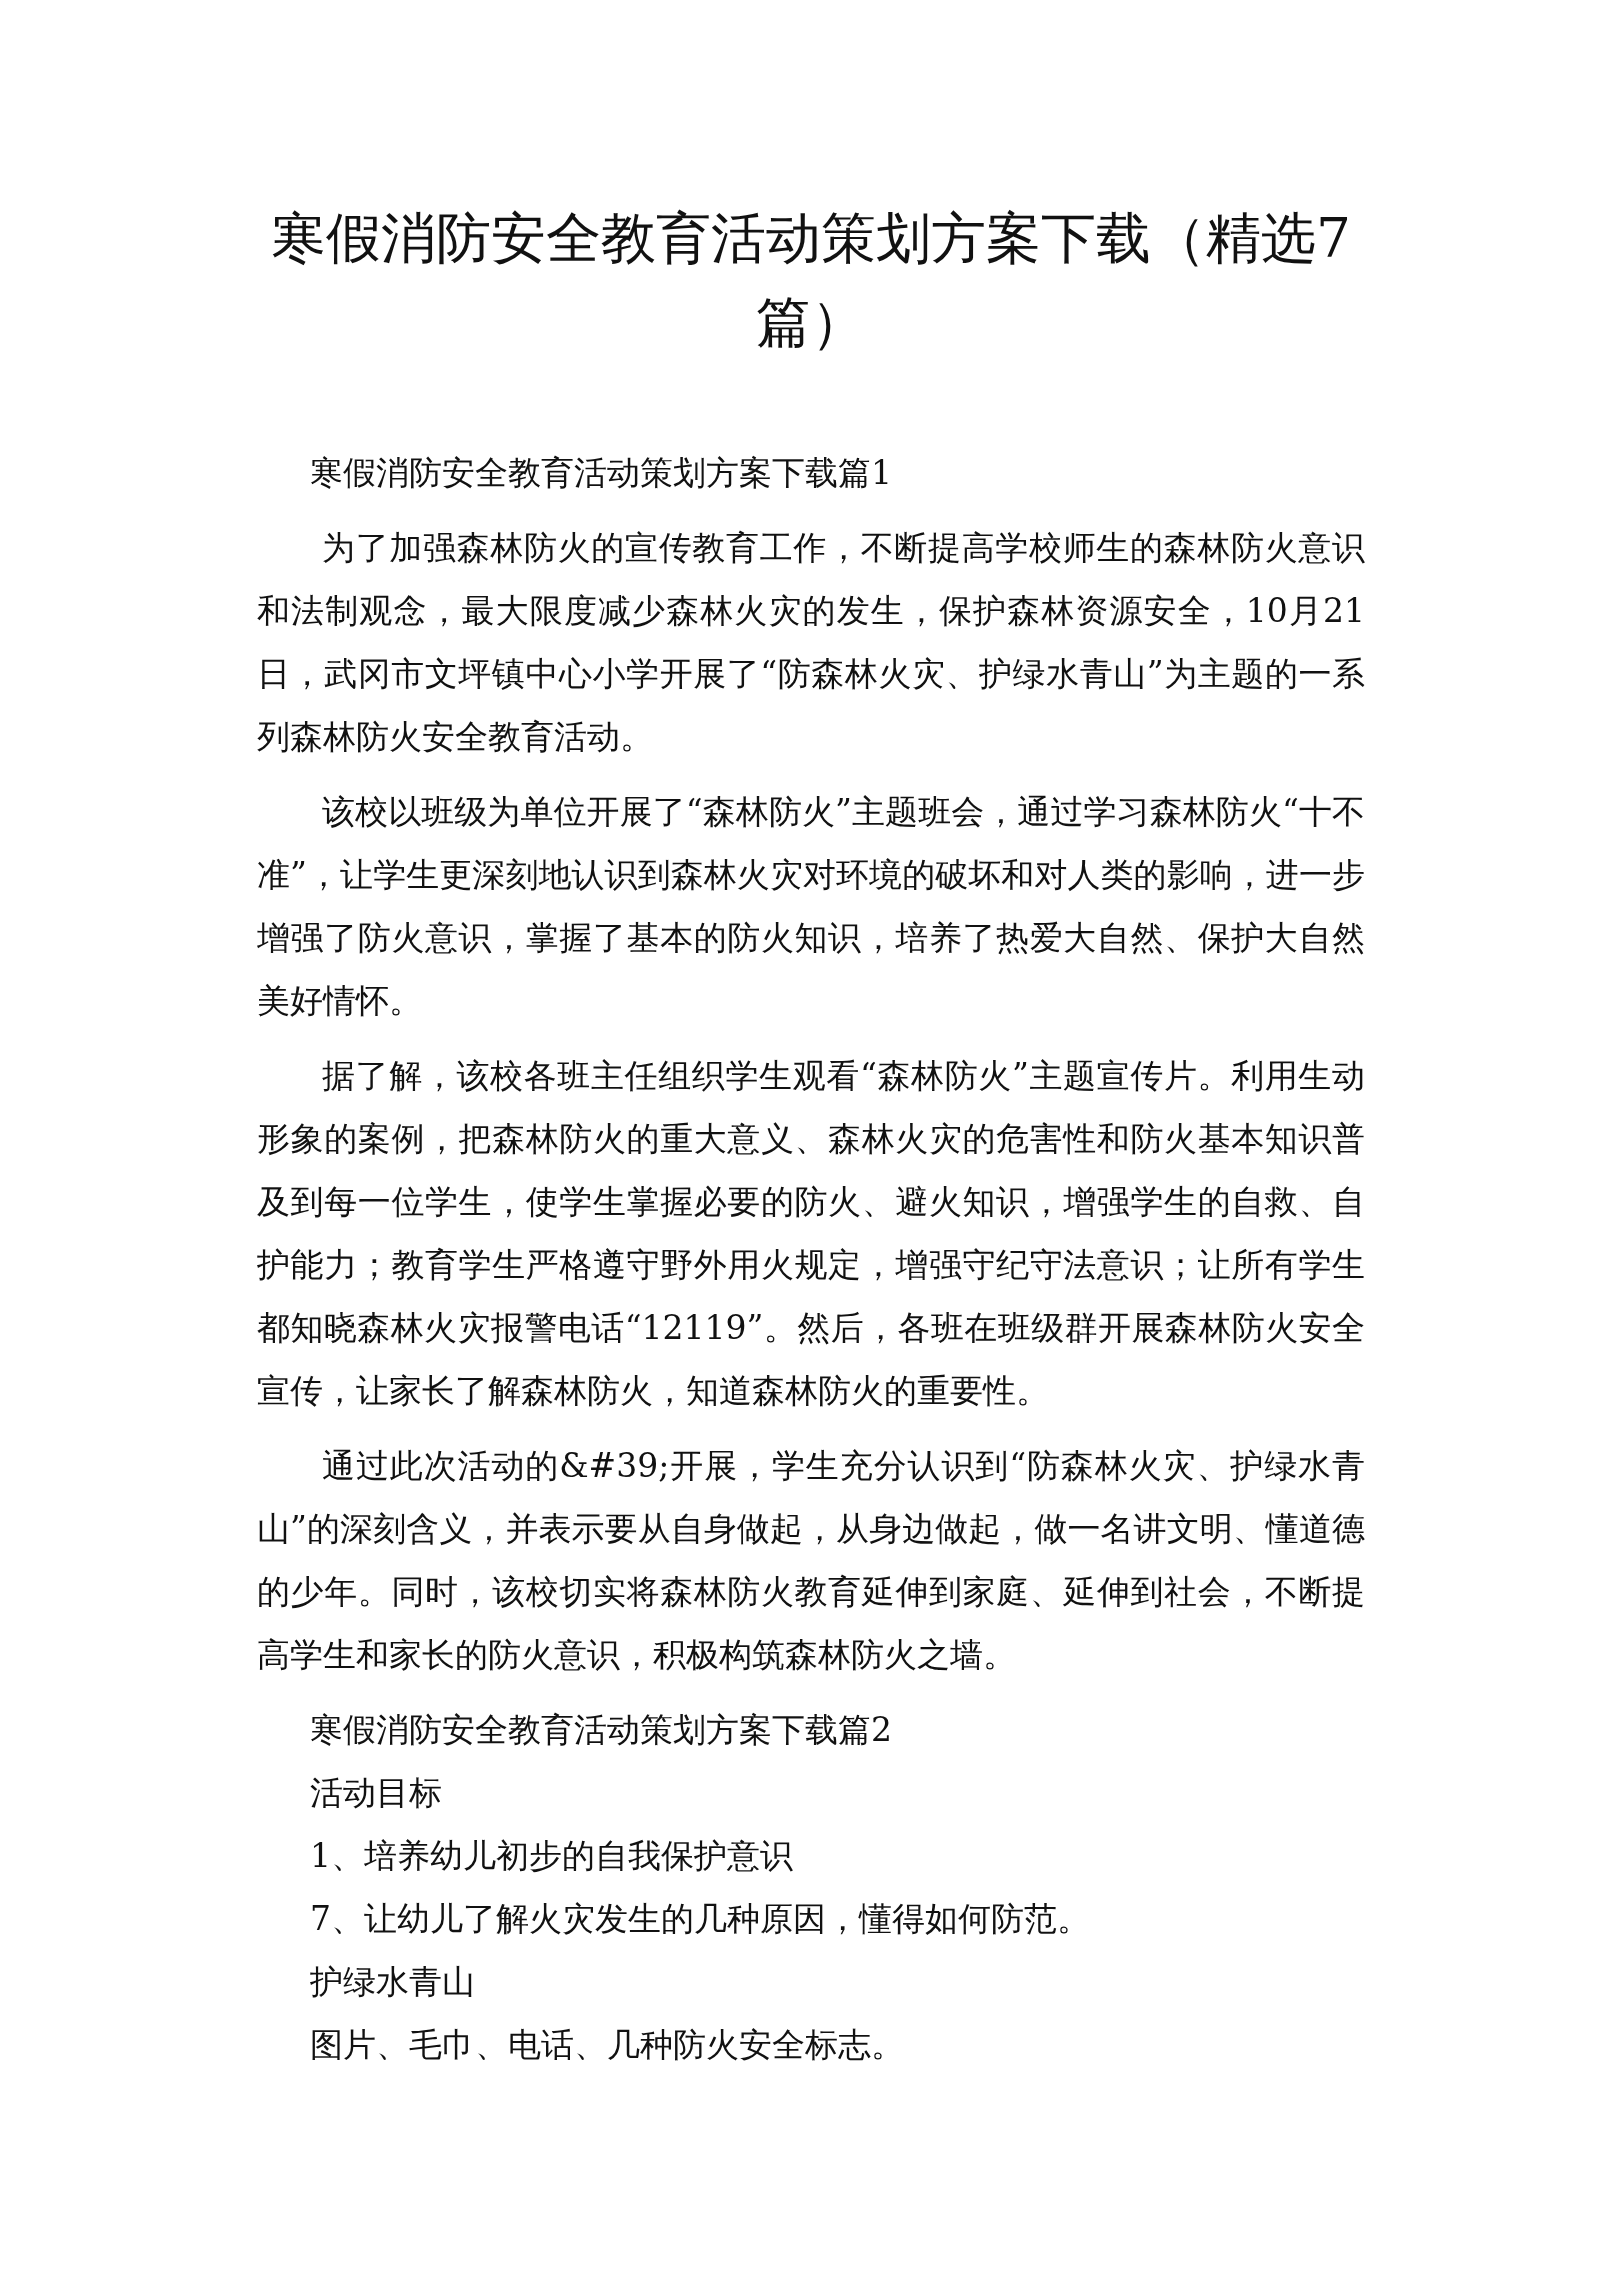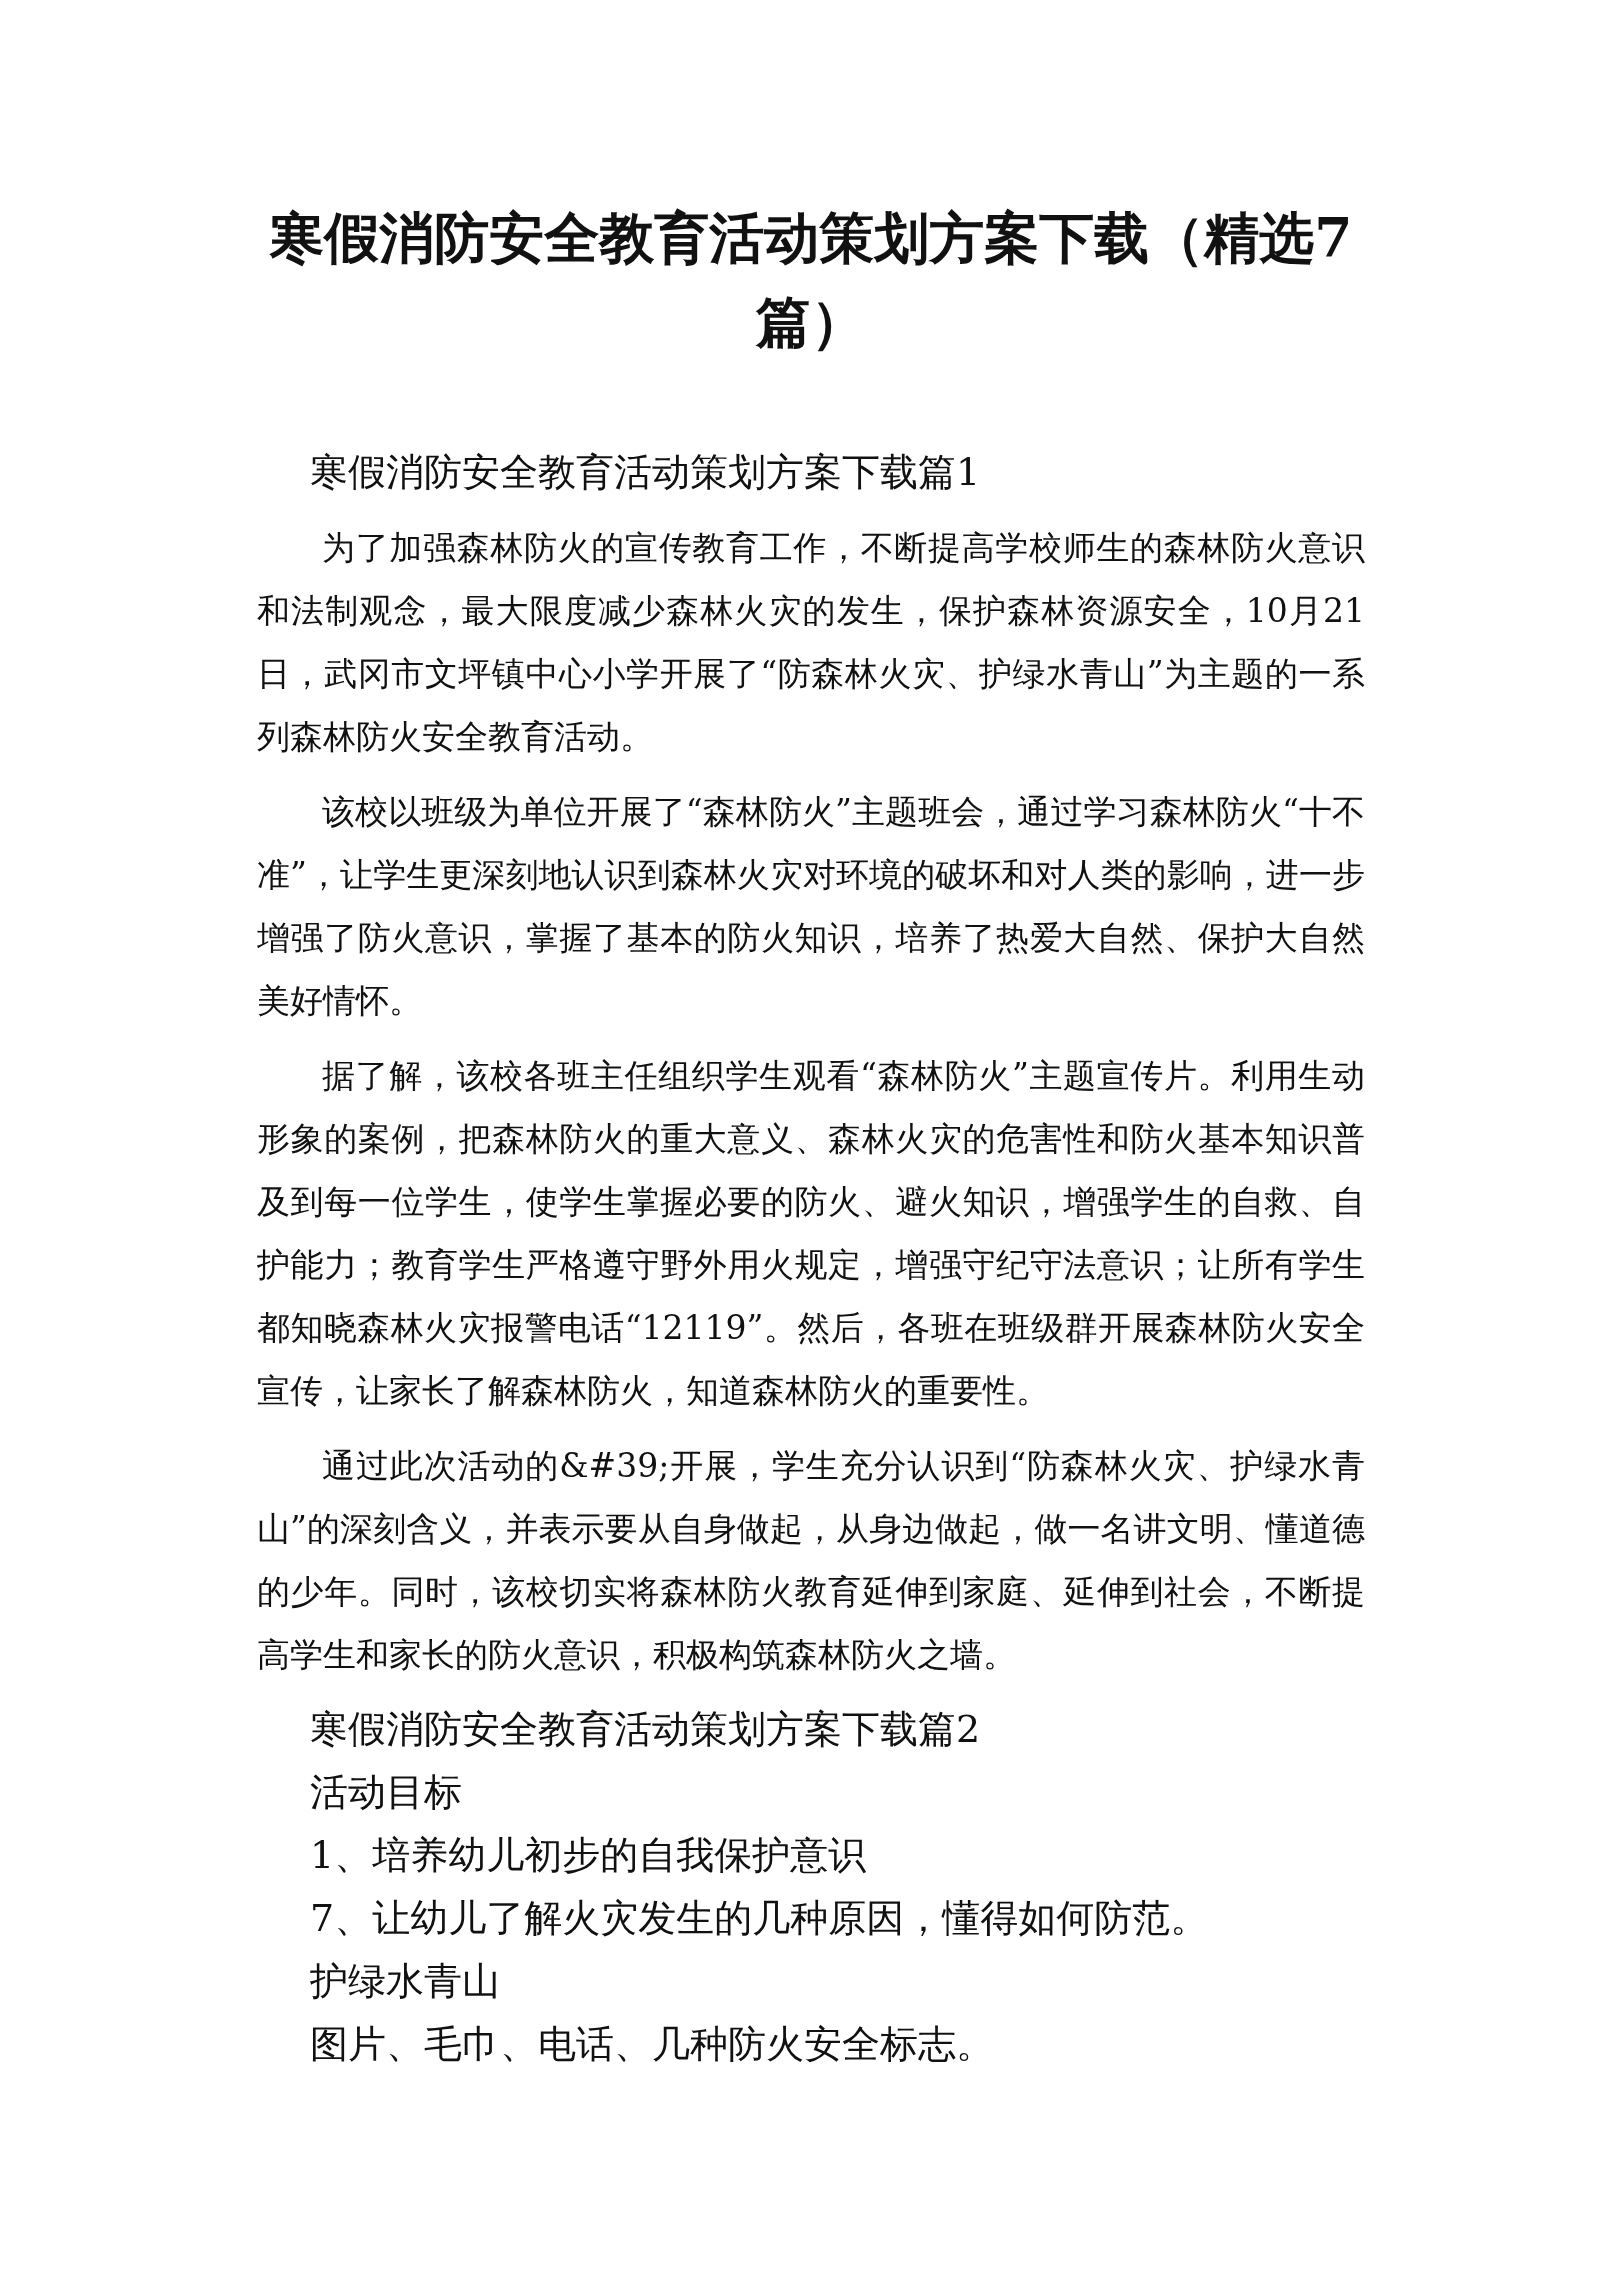--- a/index.html
+++ b/index.html
@@ -18,37 +18,37 @@
     .page {
       position: absolute;
       left: 245px;
       top: 196px;
       width: 1132px;
     }
     .doc-title {
       text-align: center;
       font-size: 55px;
       line-height: 84px;
-      font-weight: bold;
+      font-weight: normal;
       margin: 0 0 77px 0;
       letter-spacing: 0px;
     }
     .para {
       font-size: 33px;
       line-height: 63px;
       margin: 12px;
       text-align: justify;
       text-align-last: left;
       word-break: break-all;
     }
     .indent {
       text-indent: 65px;
     }
     .heading-line {
-      font-size: 38px;
+      font-size: 33px;
       line-height: 63px;
       margin: 0;
       text-indent: 65px;
     }
   </style>
 </head>
 <body>
 
 <div class="page">
   <h1 class="doc-title">寒假消防安全教育活动策划方案下载（精选7篇）</h1>

